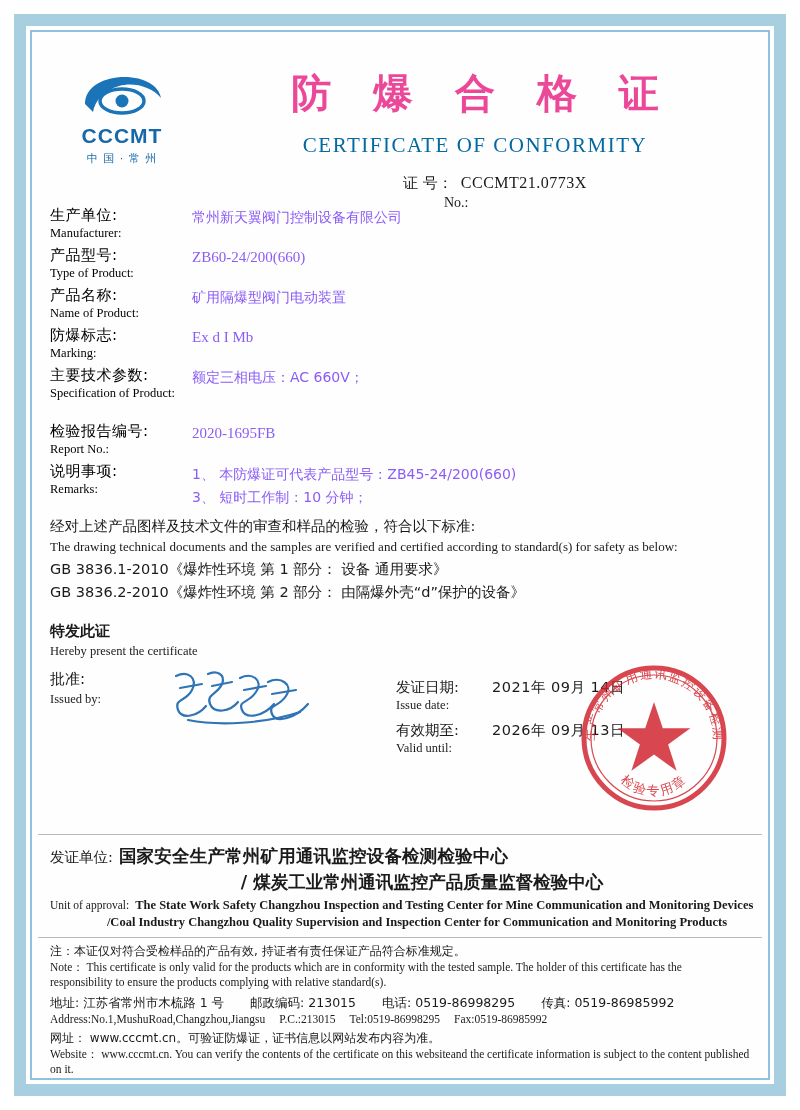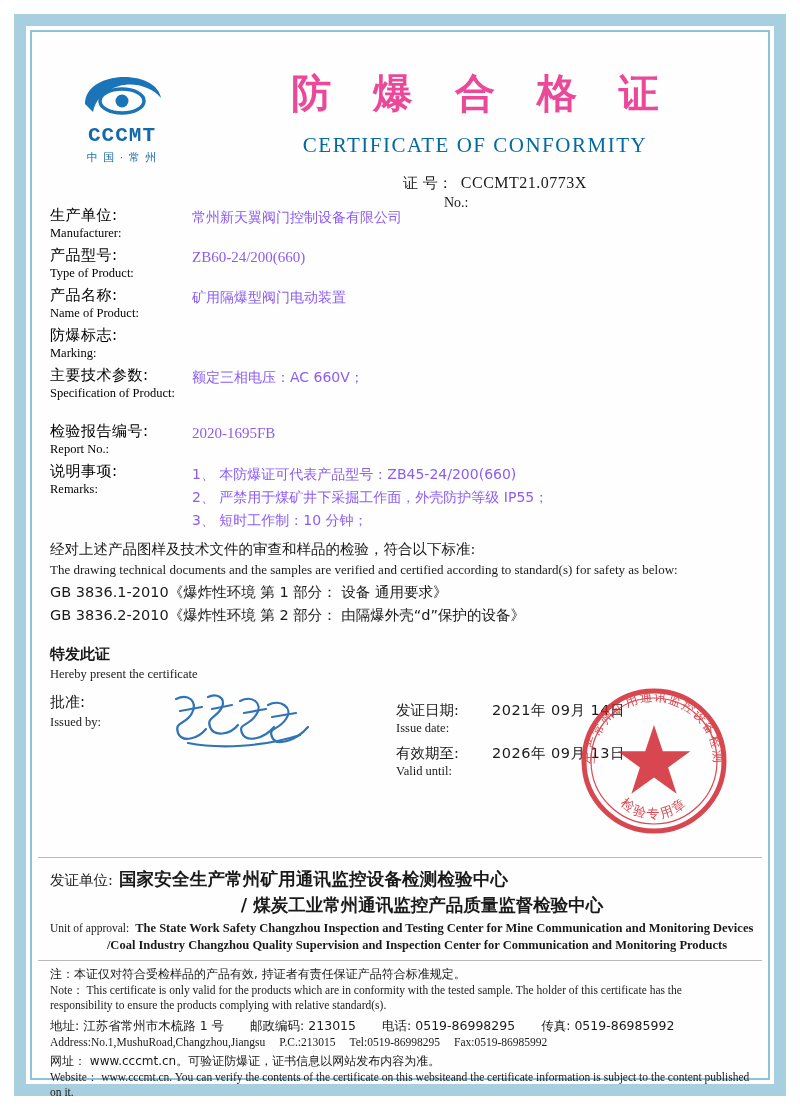--- a/index.html
+++ b/index.html
@@ -66,21 +66,21 @@
     height: 50px;
     margin: 0 auto;
     position: relative;
   }
   .logo-mark .swoosh {
     position: absolute;
     left: 0; top: 2px;
     width: 86px; height: 44px;
   }
   .logo-text {
-    font-family: Liberation Mono, monospace;
+    font-family: Liberation Sans, sans-serif;
     font-weight: bold;
     font-size: 21px;
     letter-spacing: 1px;
     color: #1569a8;
     margin-top: 2px;
   }
   .logo-sub {
     font-family: "DejaVu Sans", sans-serif;
     font-size: 11px;
     color: #1569a8;
@@ -442,20 +442,21 @@
           <div class="en">Name of Product:</div>
         </div>
         <div class="fvalue">矿用隔爆型阀门电动装置</div>
       </div>
 
       <div class="frow">
         <div class="flabel">
           <div class="cn">防爆标志:</div>
           <div class="en">Marking:</div>
         </div>
+        <div class="fvalue mono">Ex d I Mb</div>
       </div>
 
       <div class="frow">
         <div class="flabel">
           <div class="cn">主要技术参数:</div>
           <div class="en">Specification of Product:</div>
         </div>
         <div class="fvalue">额定三相电压：AC 660V；</div>
       </div>
 
@@ -469,21 +470,20 @@
         <div class="fvalue mono">2020-1695FB</div>
       </div>
 
       <div class="frow">
         <div class="flabel">
           <div class="cn">说明事项:</div>
           <div class="en">Remarks:</div>
         </div>
         <div class="fvalue remarks-list">
           <div>1、 本防爆证可代表产品型号：ZB45-24/200(660)</div>
-          <div>2、 严禁用于煤矿井下采掘工作面，外壳防护等级 IP55；</div>
           <div>3、 短时工作制：10 分钟；</div>
         </div>
       </div>
     </div>
 
     <div class="standards">
       <div class="std-cn">经对上述产品图样及技术文件的审查和样品的检验，符合以下标准:</div>
       <div class="std-en">The drawing technical documents and the samples are verified and certified according to standard(s) for safety as below:</div>
       <div class="std-item">GB 3836.1-2010《爆炸性环境 第 1 部分： 设备 通用要求》</div>
       <div class="std-item">GB 3836.2-2010《爆炸性环境 第 2 部分： 由隔爆外壳“d”保护的设备》</div>

